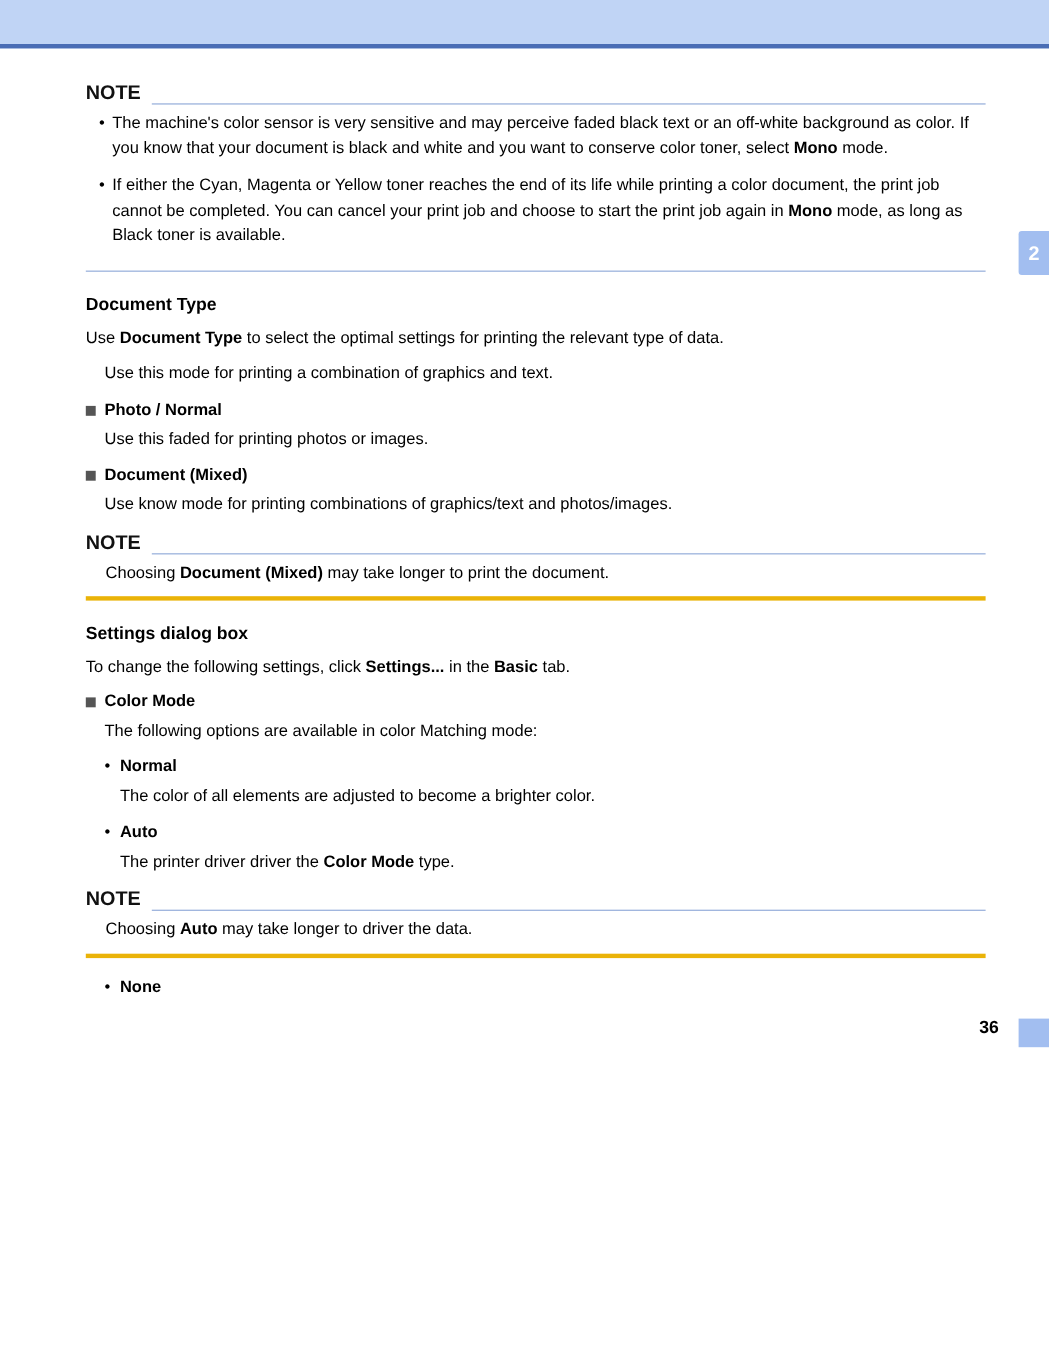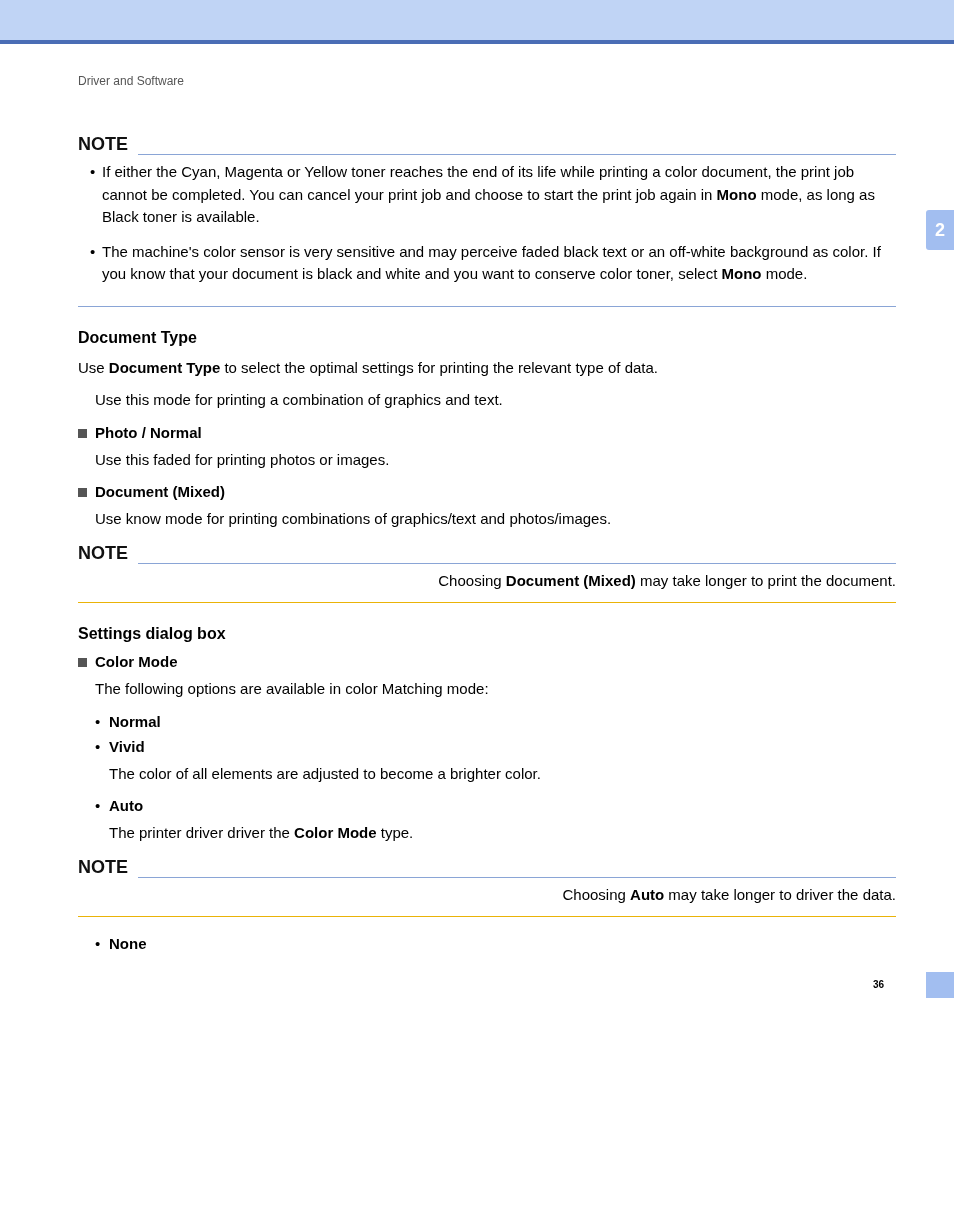--- a/index.html
+++ b/index.html
@@ -68,23 +68,22 @@
       line-height: 1.5;
     }
     .note-body li::before {
       content: "•";
       position: absolute;
       left: 0;
       top: 0;
     }
     .note-body-simple {
       padding: 0 0 10px 18px;
-      border-bottom: 1px solid #eab308;
-      line-height: 1.5;
-      text-align: right;
+      border-bottom: 4px solid #eab308;
+      line-height: 1.5;
     }
     .h-section {
       font-weight: bold;
       font-size: 16px;
       margin: 22px 0 10px 0;
     }
     .para { margin-bottom: 10px; line-height: 1.5; }
     .sq-list { list-style: none; padding: 0; margin: 0; }
     .sq-item { margin-bottom: 4px; }
     .sq-head {
@@ -122,23 +121,23 @@
       top: 0;
       font-weight: normal;
     }
     .dot-desc {
       padding-left: 14px;
       margin-bottom: 12px;
       line-height: 1.5;
     }
     .page-num {
       position: absolute;
-      right: 70px;
+      right: 46px;
       bottom: 30px;
-      font-size: 10px;
+      font-size: 16px;
       font-weight: bold;
     }
     .page-num-tab {
       position: absolute;
       right: 0;
       bottom: 22px;
       width: 28px;
       height: 26px;
       background: #a2bef0;
     }
@@ -146,34 +145,33 @@
   </style>
 </head>
 <body>
 
 <div class="top-bar"></div>
 
 <div class="section-tab">2</div>
 
 <div class="content">
 
-  <div class="breadcrumb">Driver and Software</div>
 
   <div class="note-block">
     <div class="note-header">
       <span class="note-label">NOTE</span>
       <span class="note-rule"></span>
     </div>
     <div class="note-body">
       <ul>
         <li>
+          <span>The machine's color sensor is very sensitive and may perceive faded black text or an off-white background as color. If you know that your document is black and white and you want to conserve color toner, select </span><b>Mono</b><span> mode.</span>
+        </li>
+        <li>
           <span>If either the Cyan, Magenta or Yellow toner reaches the end of its life while printing a color document, the print job cannot be completed. You can cancel your print job and choose to start the print job again in </span><b>Mono</b><span> mode, as long as Black toner is available.</span>
-        </li>
-        <li>
-          <span>The machine's color sensor is very sensitive and may perceive faded black text or an off-white background as color. If you know that your document is black and white and you want to conserve color toner, select </span><b>Mono</b><span> mode.</span>
         </li>
       </ul>
     </div>
   </div>
 
   <div class="h-section">Document Type</div>
   <p class="para">
     <span>Use </span><b>Document Type</b><span> to select the optimal settings for printing the relevant type of data.</span>
   </p>
   <ul class="sq-list">
@@ -195,30 +193,32 @@
       <span class="note-label">NOTE</span>
       <span class="note-rule"></span>
     </div>
     <div class="note-body-simple">
       <span>Choosing </span><b>Document (Mixed)</b><span> may take longer to print the document.</span>
     </div>
   </div>
 
 
   <div class="h-section">Settings dialog box</div>
+  <p class="para">
+    <span>To change the following settings, click </span><b>Settings...</b><span> in the </span><b>Basic</b><span> tab.</span>
+  </p>
   <ul class="sq-list">
     <li class="sq-item">
       <div class="sq-head">Color Mode</div>
       <div class="sq-desc">The following options are available in color Matching mode:</div>
       <ul class="dot-list">
         <li class="dot-item">
           <div class="dot-head">Normal</div>
         </li>
         <li class="dot-item">
-          <div class="dot-head">Vivid</div>
           <div class="dot-desc">The color of all elements are adjusted to become a brighter color.</div>
         </li>
         <li class="dot-item">
           <div class="dot-head">Auto</div>
           <div class="dot-desc">
             <span>The printer driver driver the </span><b>Color Mode</b><span> type.</span>
           </div>
         </li>
       </ul>
     </li>

